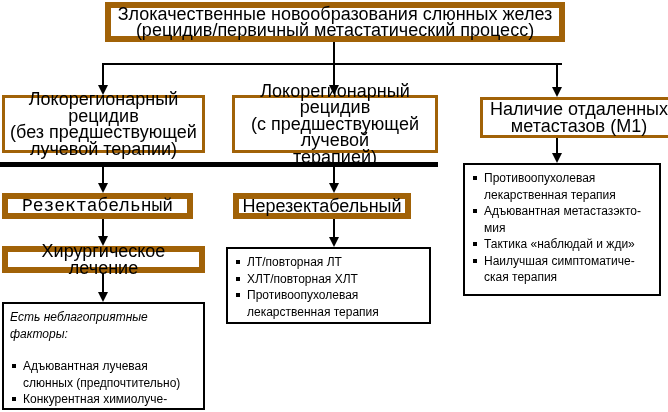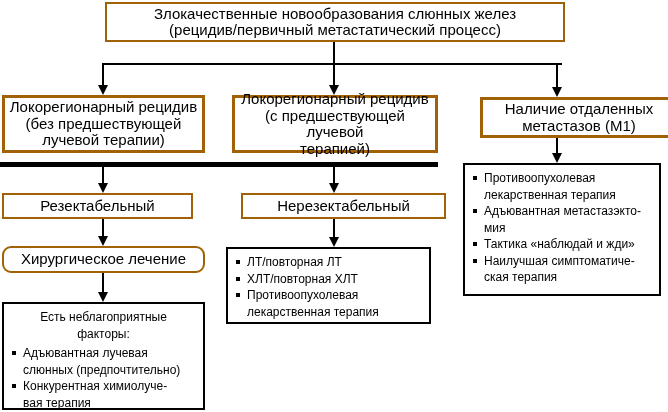--- a/index.html
+++ b/index.html
@@ -3,30 +3,30 @@
 <meta charset="utf-8">
 <style>
   html,body { margin:0; padding:0; background:#ffffff; }
   #canvas {
     position:relative; width:668px; height:412px; background:#ffffff;
     font-family:"Liberation Sans","DejaVu Sans",sans-serif; color:#000;
     overflow:hidden;
   }
   .box {
     position:absolute; box-sizing:border-box; background:#fff;
-    border:2px solid #a16207; display:flex; align-items:center; justify-content:center;
-    text-align:center; white-space:pre-line; font-size:15px; line-height:16.5px;
+    border:6px solid #a16207; display:flex; align-items:center; justify-content:center;
+    text-align:center; white-space:pre-line; font-size:18px; line-height:16.5px;
     padding:2px 4px;
   }
   .box.thick { border-width:3px; }
   .listbox {
     position:absolute; box-sizing:border-box; background:#fff; border:2px solid #000;
     font-size:12px; line-height:16.5px; padding:5px 6px 4px 6px; text-align:left;
   }
-  .listbox .hdr { text-align:center; white-space:pre-line; margin-bottom:3px; }
+  .listbox .hdr { text-align:left; white-space:pre-line; margin-bottom:16px;font-style:italic; }
   .li { display:flex; }
   .li .bullet { flex:none; width:4px; height:4px; background:#000; margin:6px 7px 0 2px; }
   .li .li-text { white-space:pre-line; }
   .vline { position:absolute; width:2px; background:#000; }
   .hline { position:absolute; height:2px; background:#000; }
   .arrow {
     position:absolute; width:0; height:0;
     border-left:5px solid transparent; border-right:5px solid transparent;
     border-top:10px solid #000;
   }
@@ -61,26 +61,26 @@
 терапией)</div>
 
   <div class="box thick" style="left:480px;top:97px;width:198px;height:41px;">Наличие отдаленных
 метастазов (M1)</div>
 
   <div class="divider" style="left:0px;top:162px;width:438px;height:5px;"></div>
 
   <div class="vline" style="left:102px;top:167px;height:17px;"></div>
   <div class="arrow" style="left:98px;top:183px;"></div>
 
-  <div class="box" style="left:2px;top:193px;width:191px;height:26px;">Резектабельный</div>
+  <div class="box" style="left:2px;top:193px;width:191px;height:26px;font-family:Liberation Mono, monospace;">Резектабельный</div>
 
   <div class="vline" style="left:102px;top:219px;height:18px;"></div>
   <div class="arrow" style="left:98px;top:236px;"></div>
 
-  <div class="box" style="left:2px;top:246px;width:203px;height:27px;border-radius:9px;">Хирургическое лечение</div>
+  <div class="box" style="left:2px;top:246px;width:203px;height:27px;">Хирургическое лечение</div>
 
   <div class="vline" style="left:102px;top:273px;height:20px;"></div>
   <div class="arrow" style="left:98px;top:292px;"></div>
 
   <div class="listbox" style="left:2px;top:302px;width:203px;height:108px;">
     <div class="hdr">Есть неблагоприятные
 факторы:</div>
     <div class="li">
       <span class="bullet"></span>
       <span class="li-text">Адъювантная лучевая
@@ -89,21 +89,21 @@
     <div class="li">
       <span class="bullet"></span>
       <span class="li-text">Конкурентная химиолуче-
 вая терапия</span>
     </div>
   </div>
 
   <div class="vline" style="left:333px;top:167px;height:17px;"></div>
   <div class="arrow" style="left:329px;top:183px;"></div>
 
-  <div class="box" style="left:233px;top:193px;width:205px;height:26px;margin-left:8px;">Нерезектабельный</div>
+  <div class="box" style="left:233px;top:193px;width:178px;height:26px;">Нерезектабельный</div>
 
   <div class="vline" style="left:333px;top:219px;height:19px;"></div>
   <div class="arrow" style="left:329px;top:237px;"></div>
 
   <div class="listbox" style="left:226px;top:247px;width:205px;height:77px;">
     <div class="li">
       <span class="bullet"></span>
       <span class="li-text">ЛТ/повторная ЛТ</span>
     </div>
     <div class="li">

